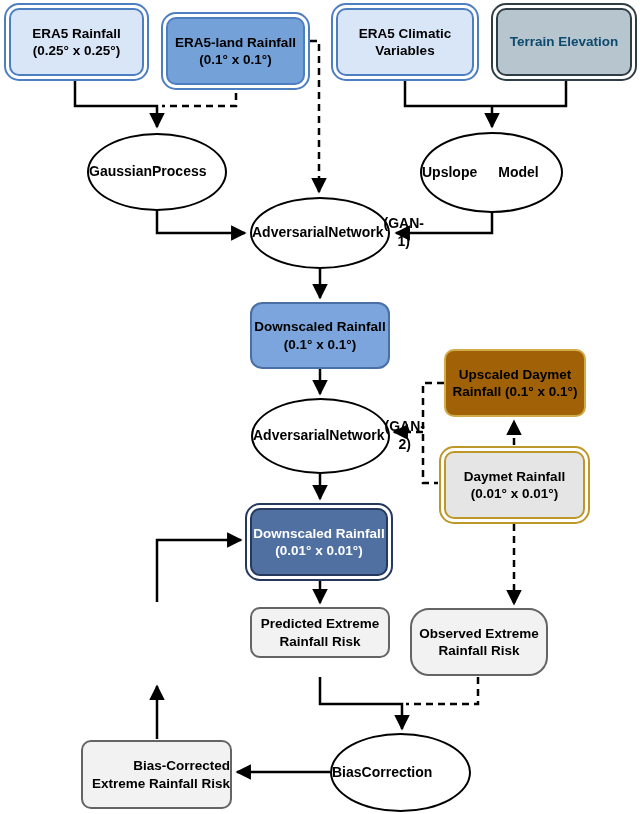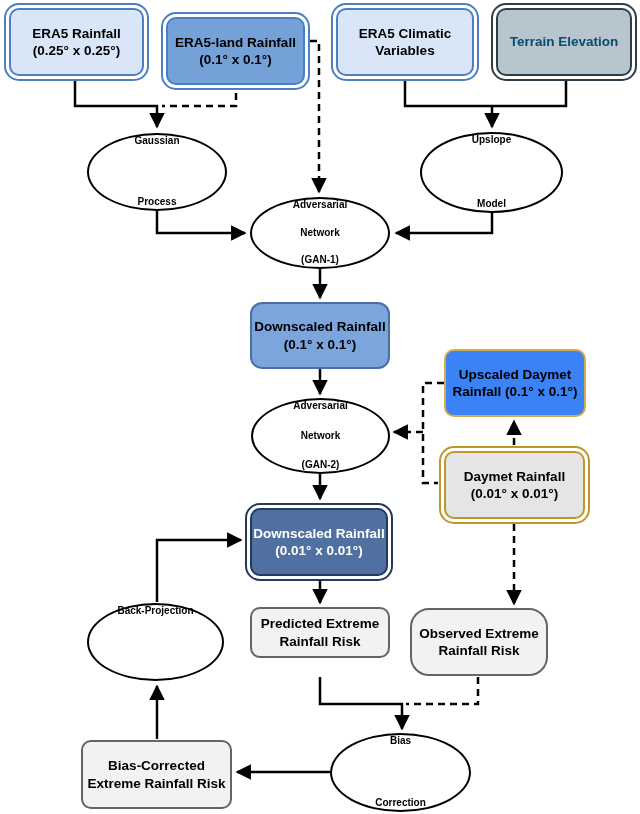--- a/index.html
+++ b/index.html
@@ -19,22 +19,22 @@
     text-align:center;font-weight:bold;font-size:13.5px;line-height:1.28;color:#000;
   }
   
   .sbox{
     position:absolute;box-sizing:border-box;border:2px solid #000;border-radius:12px;
     display:flex;flex-direction:column;align-items:center;justify-content:center;
     text-align:center;font-weight:bold;font-size:13.5px;line-height:1.28;color:#000;
   }
   .ellipse{
     position:absolute;box-sizing:border-box;border:2.6px solid #000;border-radius:50%;
-    background:#ffffff;display:flex;flex-direction:column;align-items:center;justify-content:space-between;
-    text-align:center;font-weight:bold;font-size:10px;line-height:1.28;color:#000;
+    background:#ffffff;display:flex;flex-direction:row;align-items:center;justify-content:flex-start;
+    text-align:center;font-weight:bold;font-size:14px;line-height:1.28;color:#000;
   }
 </style>
 </head>
 <body>
 
 <div class="canvas">
 
   <svg class="edges" viewBox="0 0 640 814" xmlns="http://www.w3.org/2000/svg">
     <defs>
       <marker id="arrow" viewBox="0 0 10 10" refX="9" refY="5" markerWidth="7.2" markerHeight="6.2" orient="auto-start-reverse">
@@ -116,21 +116,21 @@
     <span>Downscaled Rainfall</span>
     <span>(0.1° x 0.1°)</span>
   </div>
 
   <div class="ellipse" style="left:251px;top:398px;width:139px;height:76px;">
     <span>Adversarial</span>
     <span>Network</span>
     <span>(GAN-2)</span>
   </div>
 
-  <div class="sbox" style="left: 444px; top: 349px; width: 142px; height: 68px; border-radius: 10px; background: #3b82f6; border-color: rgb(210, 171, 74); color: rgb(0, 0, 0);">
+  <div class="sbox" style="left: 444px; top: 349px; width: 142px; height: 68px; border-radius: 10px; background: #a16207; border-color: rgb(210, 171, 74); color: rgb(0, 0, 0);">
     <span>Upscaled Daymet</span>
     <span>Rainfall (0.1° x 0.1°)</span>
   </div>
 
   <div class="dbox-outer" style="left: 439px; top: 446px; width: 151px; height: 78px; border-color: rgb(189, 151, 39);">
     <div class="dbox-inner" style="background: #e5e5e5; border-color: rgb(189, 151, 39); color: rgb(0, 0, 0);">
       <span>Daymet Rainfall</span>
       <span>(0.01° x 0.01°)</span>
     </div>
   </div>
@@ -145,27 +145,24 @@
   <div class="sbox" style="left: 250px; top: 607px; width: 140px; height: 51px; border-radius: 10px; background: rgb(242, 242, 242); border-color: rgb(100, 100, 100); color: rgb(0, 0, 0);">
     <span>Predicted Extreme</span>
     <span>Rainfall Risk</span>
   </div>
 
   <div class="sbox" style="left: 410px; top: 608px; width: 138px; height: 68px; border-radius: 19px; background: rgb(242, 242, 242); border-color: rgb(100, 100, 100); color: rgb(0, 0, 0);">
     <span>Observed Extreme</span>
     <span>Rainfall Risk</span>
   </div>
 
-  <div class="ellipse" style="left:87px;top:603px;width:137px;height:78px;">
-    <span>Back-Projection</span>
-  </div>
 
   <div class="ellipse" style="left:330px;top:733px;width:141px;height:79px;">
     <span>Bias</span>
     <span>Correction</span>
   </div>
 
-  <div class="sbox" style="left: 81px; top: 740px; width: 151px; height: 69px; border-radius: 10px; background: rgb(242, 242, 242); border-color: rgb(100, 100, 100); color: rgb(0, 0, 0);">
+  <div class="sbox" style="left: 81px; top: 740px; width: 151px; height: 69px; border-radius: 10px; background: rgb(242, 242, 242); border-color: rgb(100, 100, 100); color: rgb(0, 0, 0); align-items: flex-end;">
     <span>Bias-Corrected</span>
     <span>Extreme Rainfall Risk</span>
   </div>
 
 </div>
 
 </body></html>

